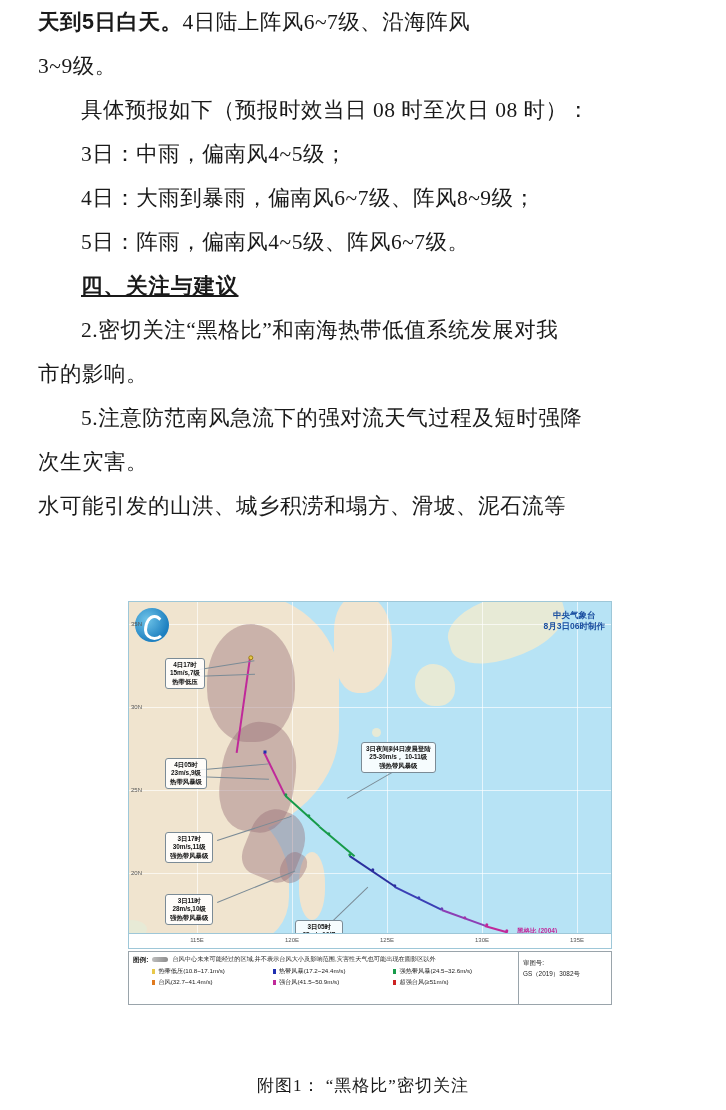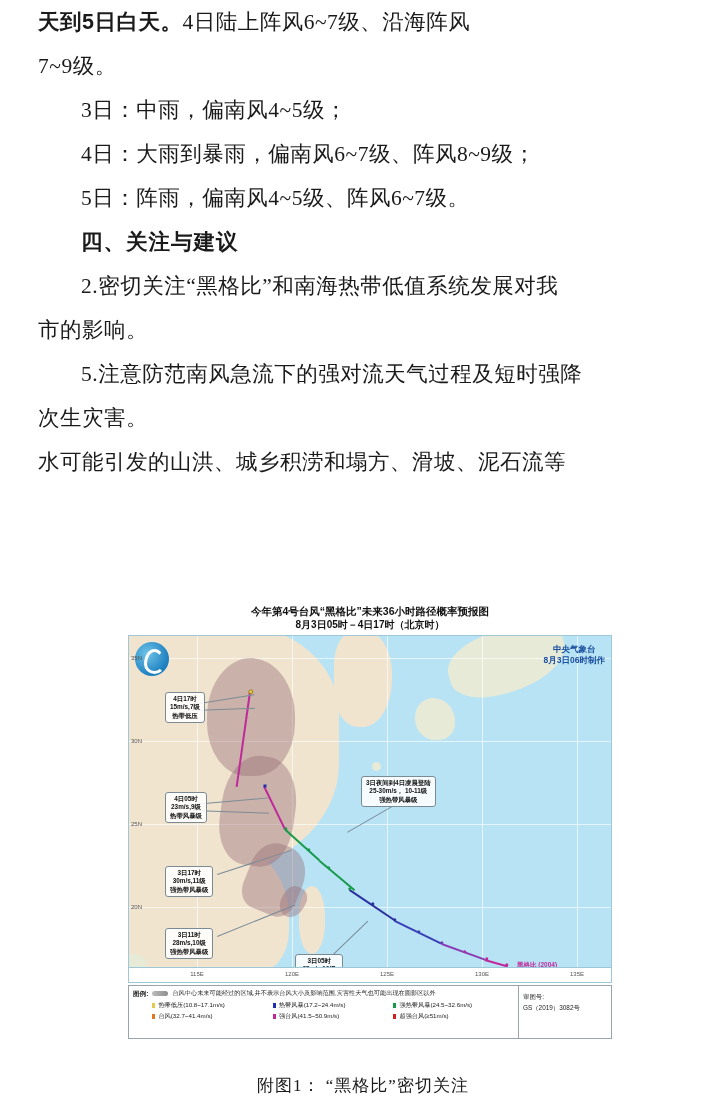--- a/index.html
+++ b/index.html
@@ -14,20 +14,21 @@
   .doc{padding:0 38px;}
   .line{
     font-size:21.5px;line-height:44px;letter-spacing:.5px;
     white-space:nowrap;
   }
   .line.indent{text-indent:2em;}
   .heading{
     font-size:21.5px;line-height:44px;font-weight:bold;
     text-indent:2em;font-family:"Liberation Sans","DejaVu Sans",sans-serif;
     letter-spacing:1px;
+    text-decoration:underline;
   }
   .lead-bold{font-weight:bold;font-family:"Liberation Sans","DejaVu Sans",sans-serif;}
 
   
   .figure{position:absolute;left:128px;top:598px;width:484px;height:470px;}
   .fig-title{
     text-align:center;font-family:"Liberation Sans","DejaVu Sans",sans-serif;
     font-size:10.5px;font-weight:bold;color:#111;line-height:14px;padding-top:6px;
   }
   .fig-title .sub{font-size:10px;font-weight:bold;}
@@ -97,40 +98,37 @@
 </style>
 </head>
 <body>
 
 <div class="page">
 
   <div class="doc">
     <div class="line">
       <span class="lead-bold">天到5日白天。</span><span>4日陆上阵风6~7级、沿海阵风</span>
     </div>
-    <div class="line">7~9级。</div>
+    <div class="line">3~9级。</div>
+    <div class="line indent">具体预报如下（预报时效当日 08 时至次日 08 时）：</div>
     <div class="line indent">3日：中雨，偏南风4~5级；</div>
     <div class="line indent">4日：大雨到暴雨，偏南风6~7级、阵风8~9级；</div>
     <div class="line indent">5日：阵雨，偏南风4~5级、阵风6~7级。</div>
 
     <div class="heading">四、关注与建议</div>
 
     <div class="line indent">2.密切关注“黑格比”和南海热带低值系统发展对我</div>
     <div class="line">市的影响。</div>
     <div class="line indent">5.注意防范南风急流下的强对流天气过程及短时强降</div>
     <div class="line">次生灾害。</div>
     <div class="line">水可能引发的山洪、城乡积涝和塌方、滑坡、泥石流等</div>
   </div>
 
   <div class="figure">
 
-    <div class="fig-title">
-      <div>今年第4号台风“黑格比”未来36小时路径概率预报图</div>
-      <div class="sub">8月3日05时－4日17时（北京时）</div>
-    </div>
 
     <div class="map">
 
       <div class="land" style="left:-40px;top:-10px;width:250px;height:250px;border-radius:0 40% 55% 0/0 35% 45% 0;"></div>
       <div class="land" style="left:-30px;top:190px;width:190px;height:150px;border-radius:0 55% 20% 0/0 60% 30% 0;"></div>
       <div class="land" style="left:170px;top:250px;width:26px;height:68px;border-radius:50%/45%;"></div>
       <div class="land" style="left:205px;top:-5px;width:58px;height:96px;border-radius:35% 45% 50% 40%;"></div>
       <div class="land2" style="left:286px;top:62px;width:40px;height:42px;border-radius:45% 55% 40% 50%;"></div>
       <div class="land2" style="left:318px;top:-6px;width:120px;height:62px;border-radius:45% 30% 55% 40%;transform:rotate(-16deg);"></div>
       <div class="land2" style="left:243px;top:126px;width:9px;height:9px;border-radius:50%;"></div>

